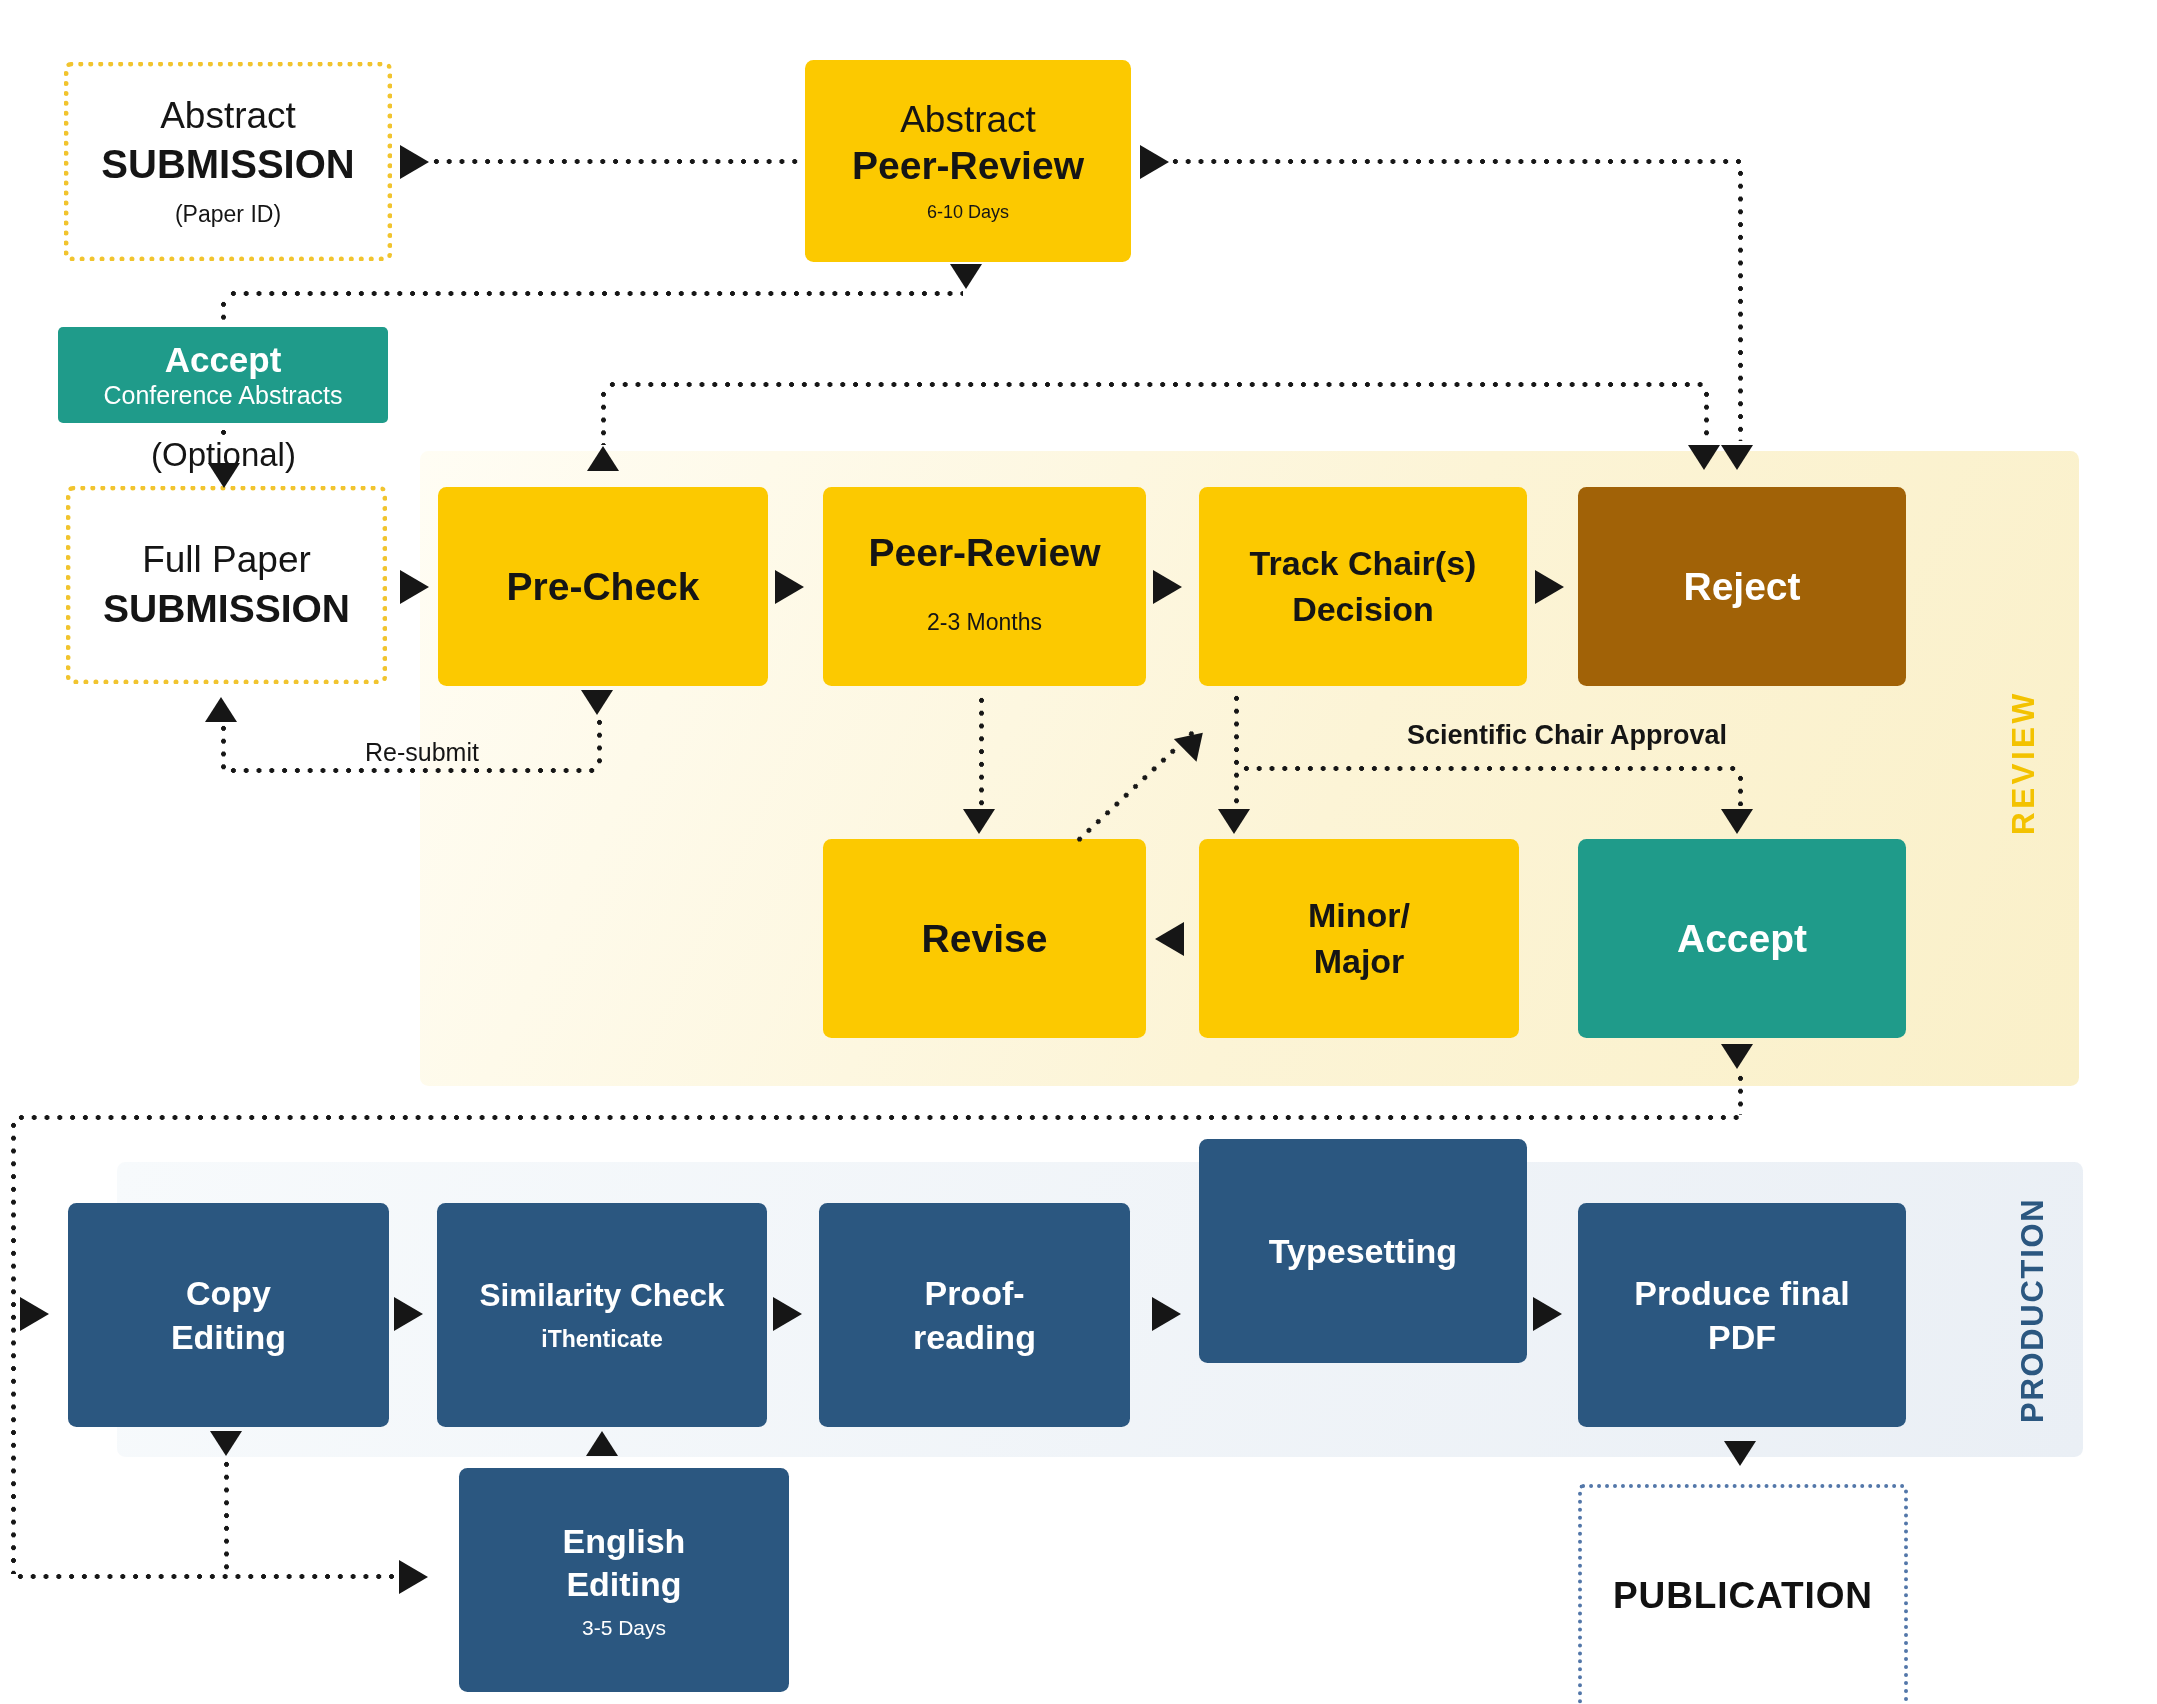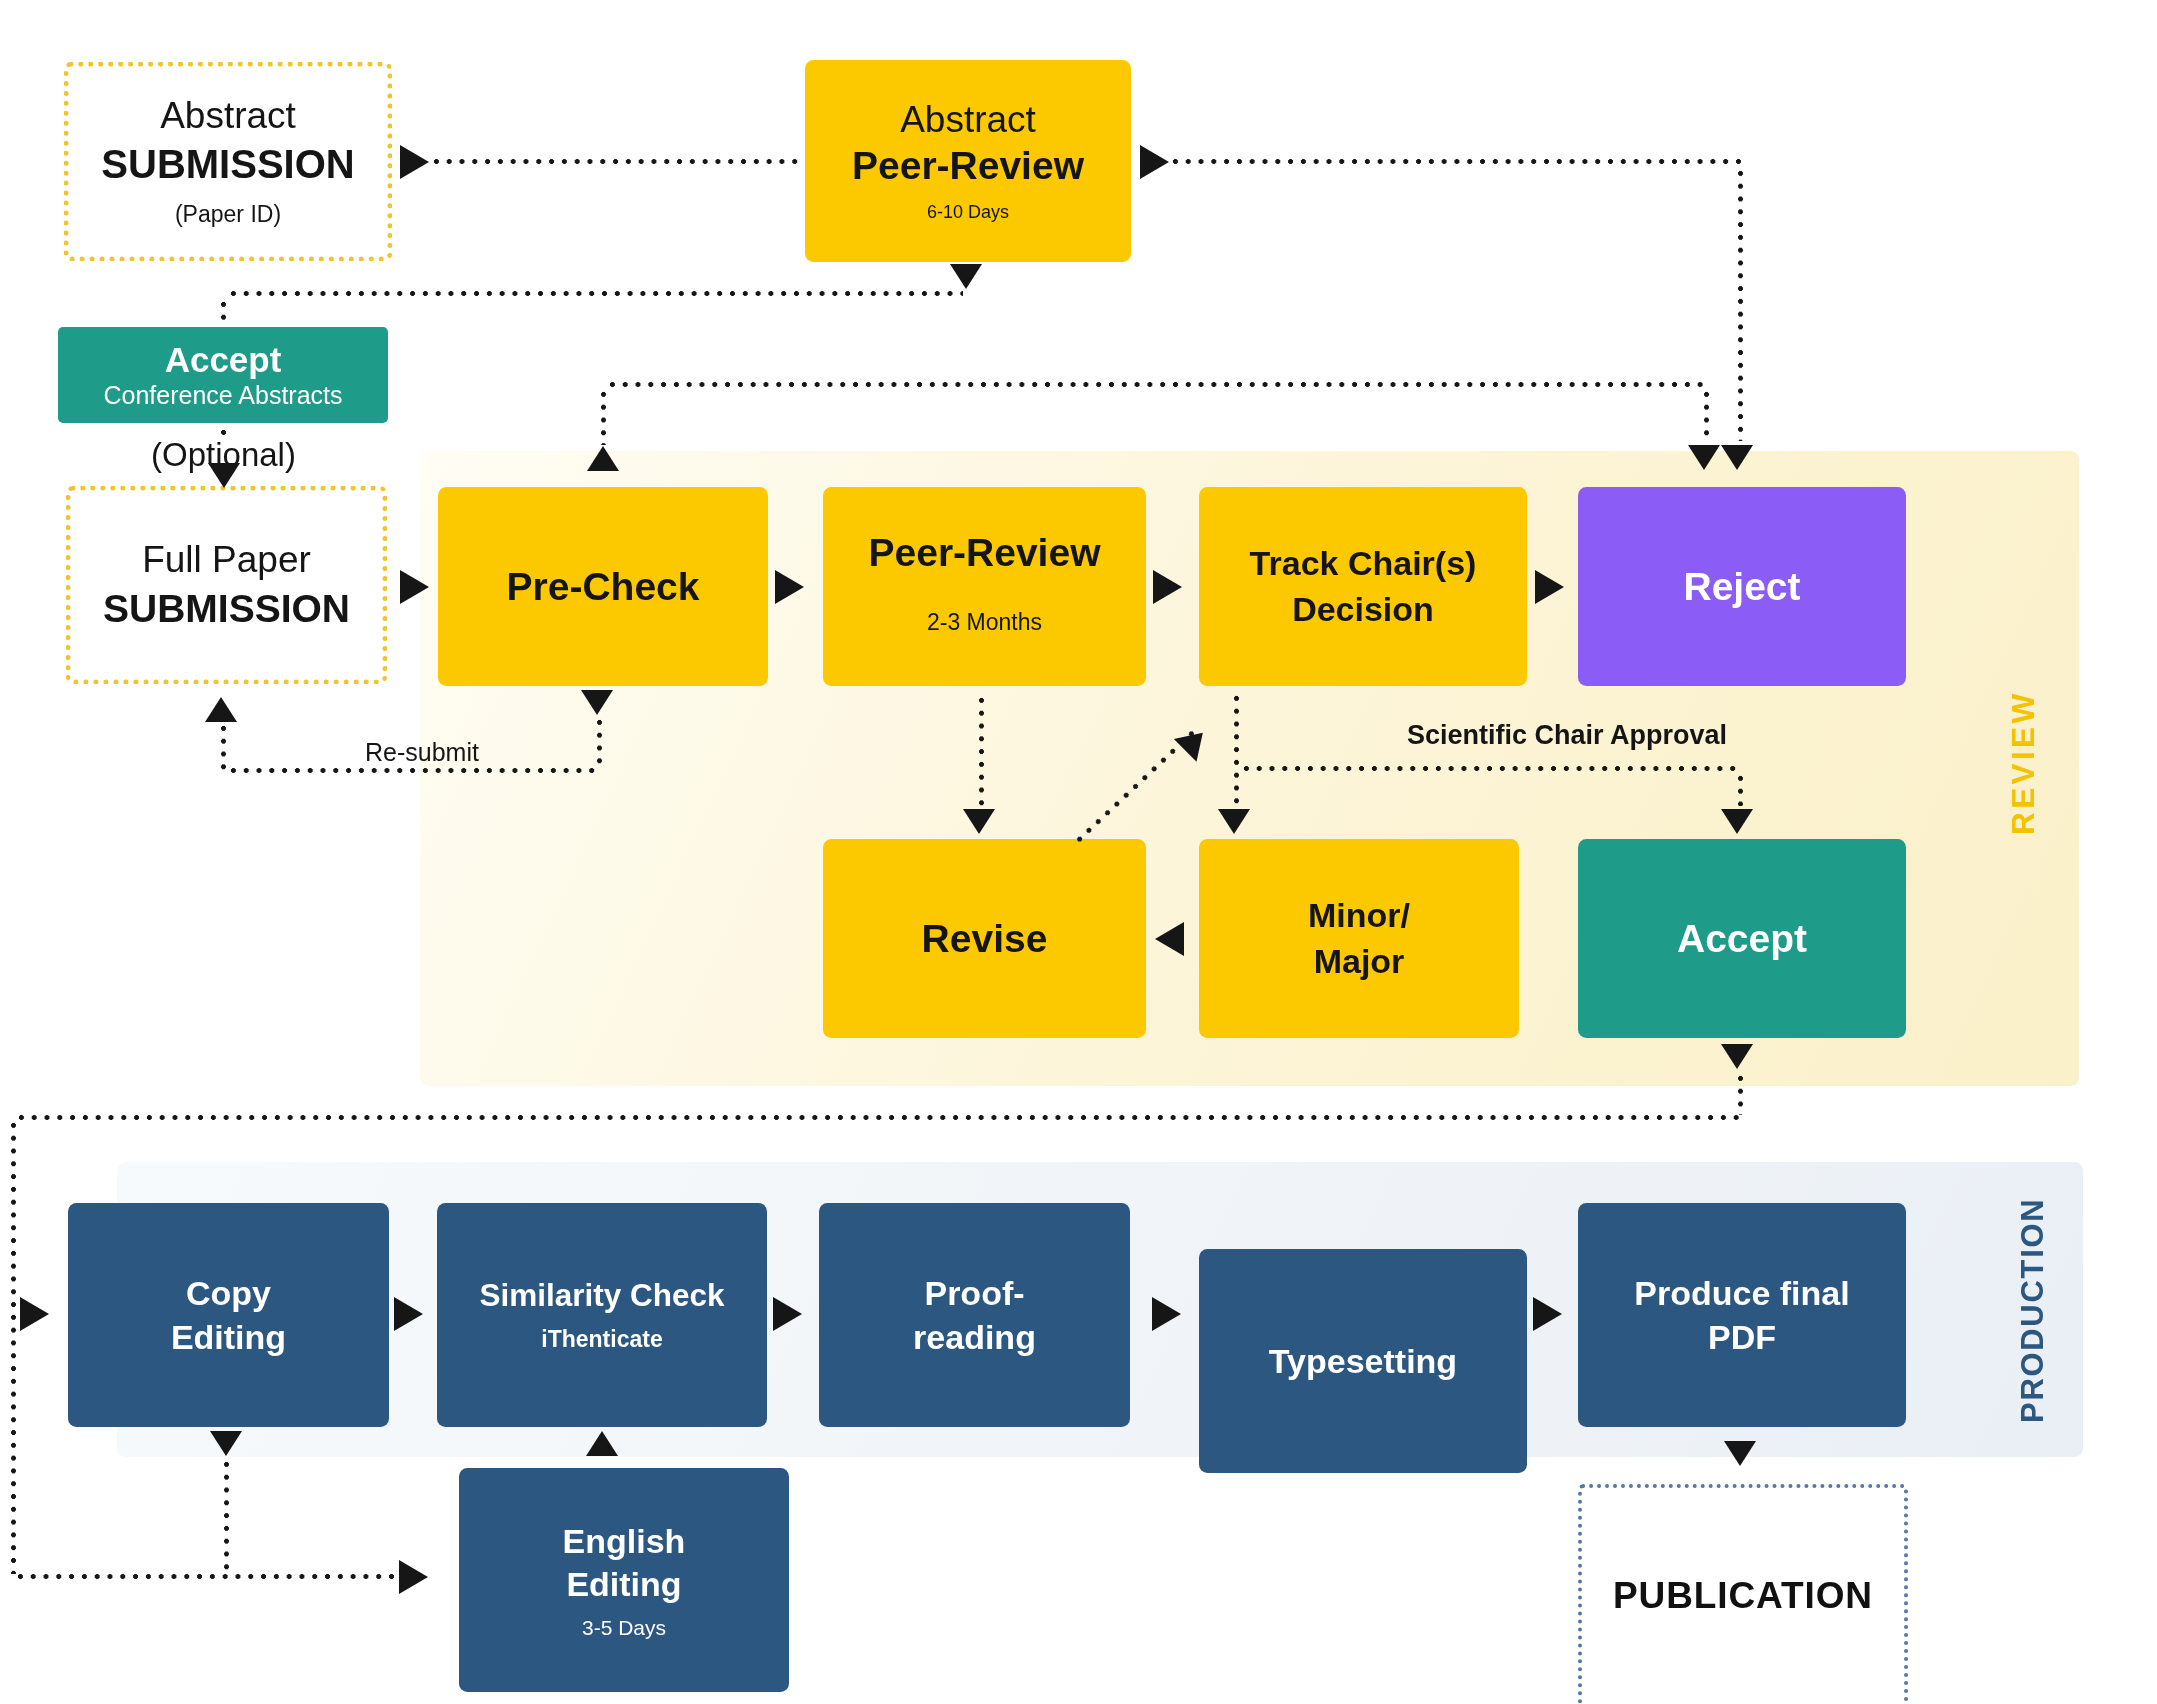--- a/index.html
+++ b/index.html
@@ -6,21 +6,21 @@
   .stage{position:relative;width:2158px;height:1704px;background:#ffffff;overflow:hidden;
          font-family:"Liberation Sans","DejaVu Sans",sans-serif;}
   .band{position:absolute;border-radius:8.5px;}
   .band-review{left:420px;top:451px;width:1659px;height:635px;
       background:linear-gradient(115deg,#FFFDF4 0%,#FCF4D6 55%,#FAF0C9 100%);}
   .band-production{left:117px;top:1162px;width:1966px;height:295px;
       background:linear-gradient(115deg,#F7FAFC 0%,#EAEFF5 100%);}
   .box{position:absolute;display:flex;flex-direction:column;align-items:center;justify-content:center;
        text-align:center;border-radius:8.5px;}
   .yellow{background:#FCC900;color:#151515;}
-  .orange{background:#8b5cf6;color:#ffffff;}
+  .orange{background:#a16207;color:#ffffff;}
   .teal{background:#1F9B8A;color:#ffffff;}
   .blue{background:#2B5780;color:#ffffff;}
   .dotted-gold{background:#ffffff;border:5.1px dotted #F1C42E;border-radius:6.8px;color:#151515;}
   .dotted-blue{background:#ffffff;border:4.3px dotted #5377A9;border-radius:5.1px;color:#111111;}
   .t-reg{font-weight:400;}
   .t-bold{font-weight:700;}
   
   .hdots{position:absolute;height:5.1px;
       background-image:radial-gradient(circle,#161616 2.2px,transparent 2.7px);
       background-size:12.8px 5.1px;background-repeat:repeat-x;background-position:left center;}
@@ -111,21 +111,21 @@
   <div class="box blue" style="left:437px;top:1203px;width:330px;height:224px;">
     <div class="t-bold" style="font-size:31.5px;">Similarity Check</div>
     <div class="t-bold" style="font-size:23px;margin-top:12px;">iThenticate</div>
   </div>
 
   <div class="box blue" style="left:819px;top:1203px;width:311px;height:224px;">
     <div class="t-bold" style="font-size:34px;line-height:1.3;">Proof-</div>
     <div class="t-bold" style="font-size:34px;line-height:1.3;text-align:center;">reading</div>
   </div>
 
-  <div class="box blue" style="left:1199px;top:1249px;width:328px;height:224px;">
+  <div class="box blue" style="left:1199px;top:1139px;width:328px;height:224px;">
     <div class="t-bold" style="font-size:34px;">Typesetting</div>
   </div>
 
   <div class="box blue" style="left:1578px;top:1203px;width:328px;height:224px;">
     <div class="t-bold" style="font-size:34px;line-height:1.3;">Produce final</div>
     <div class="t-bold" style="font-size:34px;line-height:1.3;">PDF</div>
   </div>
 
   <div class="box blue" style="left:459px;top:1468px;width:330px;height:224px;">
     <div class="t-bold" style="font-size:34px;line-height:1.25;">English</div>

